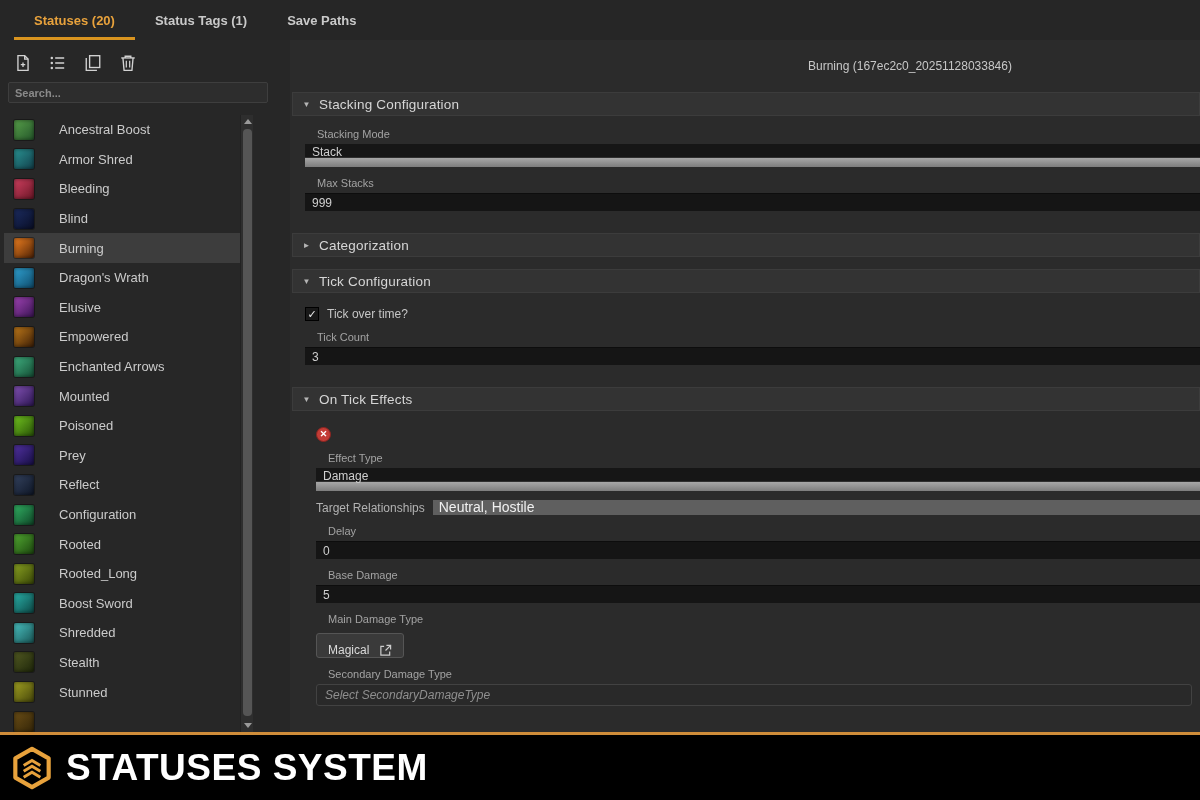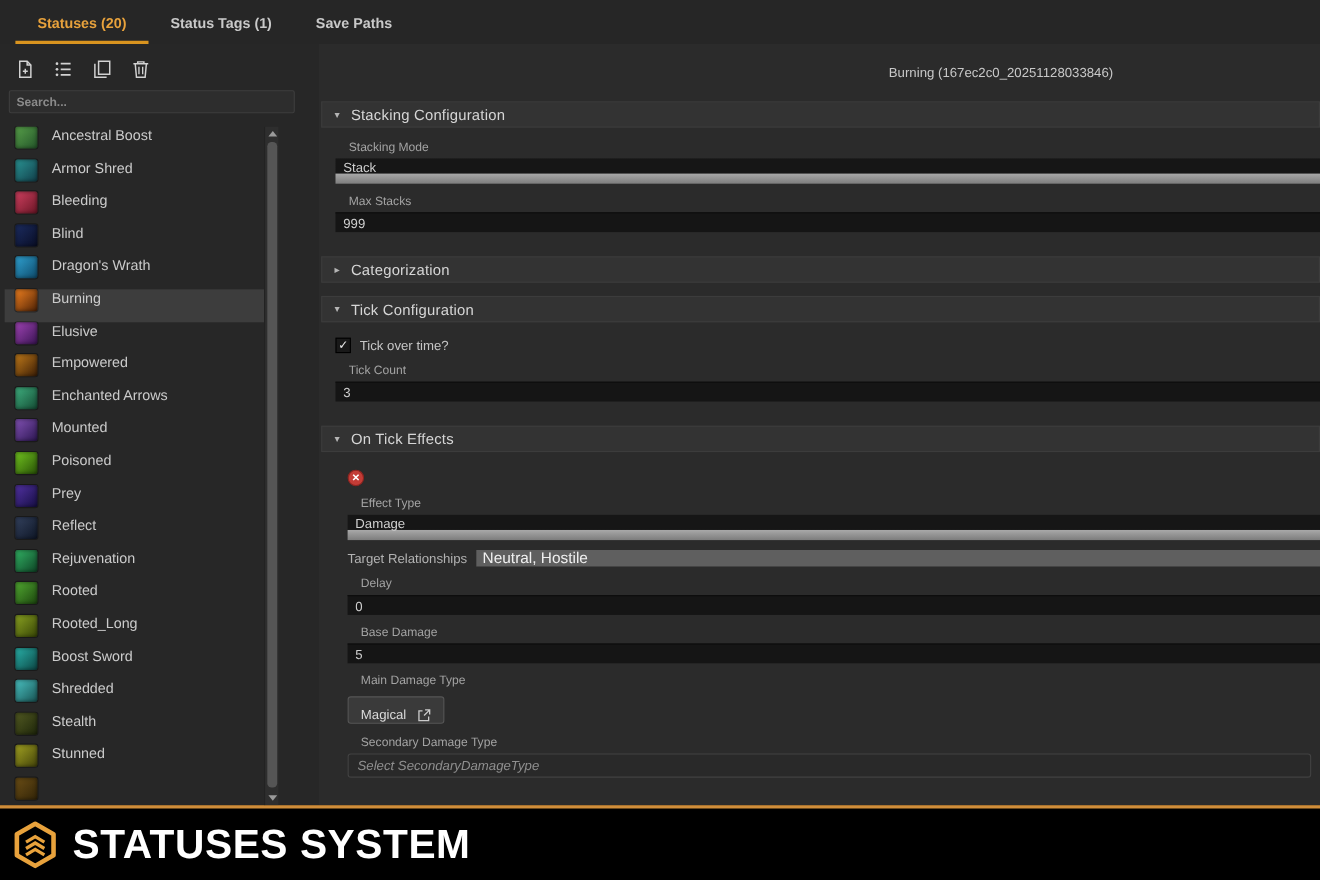--- a/index.html
+++ b/index.html
@@ -23,21 +23,21 @@
   .toolbar { display:flex; gap:17px; padding:2px 0 10px 14px; }
   .toolbtn { width:18px; height:18px; color:#d2d2d2; cursor:pointer; }
   .toolbtn svg { width:18px; height:18px; display:block; }
   .search { margin:0 22px 0 8px; height:21px; background:#2d2d2d;
             border:1px solid #3e3e3e; border-radius:2px; color:#ccc;
             font-size:11px; padding:0 6px; outline:none; font-family:inherit;font-weight:bold; }
   .search::placeholder { color:#8a8a8a; }
   .listwrap { position:relative; flex:1; min-height:0; margin-left:4px;
               margin-top:12px; overflow:hidden; }
   .list { width:236px; }
-  .srow { height:29.6px; display:flex; align-items:flex-start; gap:13px;
+  .srow { height:29.6px; display:flex; align-items:center; gap:25px;
           padding-left:10px; cursor:pointer; }
   .srow.selected { background:#3d3d3d; }
   .sicon { width:20px; height:20px; border-radius:2px; flex-shrink:0;
            box-shadow:inset 0 0 4px rgba(0,0,0,.55), 0 0 0 1px rgba(0,0,0,.35); }
   .slabel { font-size:13px; color:#cbcbcb; white-space:nowrap; }
   .vscroll { position:absolute; left:236px; top:0; height:100%; width:13px;
              background:#2e2e2e; border-left:1px solid #222; }
   .sb-btn { position:absolute; left:0; width:13px; height:13px; display:flex;
             align-items:center; justify-content:center; cursor:pointer; }
   .sb-up { top:0; } .sb-down { bottom:0; }
@@ -164,31 +164,31 @@
   <div class="srow">
     <span class="sicon" style="background: linear-gradient(135deg, rgb(208, 64, 96), rgb(106, 22, 38));"></span>
     <span class="slabel">Bleeding</span>
   </div>
 
   <div class="srow">
     <span class="sicon" style="background: linear-gradient(135deg, rgb(28, 44, 96), rgb(9, 14, 38));"></span>
     <span class="slabel">Blind</span>
   </div>
 
-  <div class="srow">
-    <span class="sicon" style="background: linear-gradient(135deg, rgb(48, 162, 210), rgb(14, 74, 106));"></span>
-    <span class="slabel">Dragon's Wrath</span>
-  </div>
-
   <div class="srow selected">
     <span class="sicon" style="background: linear-gradient(135deg, rgb(240, 128, 32), rgb(78, 34, 6));"></span>
     <span class="slabel">Burning</span>
   </div>
 
   <div class="srow">
+    <span class="sicon" style="background: linear-gradient(135deg, rgb(48, 162, 210), rgb(14, 74, 106));"></span>
+    <span class="slabel">Dragon's Wrath</span>
+  </div>
+
+  <div class="srow">
     <span class="sicon" style="background: linear-gradient(135deg, rgb(160, 68, 180), rgb(58, 20, 84));"></span>
     <span class="slabel">Elusive</span>
   </div>
 
   <div class="srow">
     <span class="sicon" style="background: linear-gradient(135deg, rgb(192, 122, 26), rgb(60, 30, 6));"></span>
     <span class="slabel">Empowered</span>
   </div>
 
   <div class="srow">
@@ -211,21 +211,21 @@
     <span class="slabel">Prey</span>
   </div>
 
   <div class="srow">
     <span class="sicon" style="background: linear-gradient(135deg, rgb(52, 66, 94), rgb(14, 22, 38));"></span>
     <span class="slabel">Reflect</span>
   </div>
 
   <div class="srow">
     <span class="sicon" style="background: linear-gradient(135deg, rgb(50, 178, 100), rgb(14, 68, 38));"></span>
-    <span class="slabel">Rejuvenation</span>
+    <span class="slabel">Configuration</span>
   </div>
 
   <div class="srow">
     <span class="sicon" style="background: linear-gradient(135deg, rgb(82, 170, 50), rgb(28, 70, 14));"></span>
     <span class="slabel">Rooted</span>
   </div>
 
   <div class="srow">
     <span class="sicon" style="background: linear-gradient(135deg, rgb(138, 162, 34), rgb(56, 70, 6));"></span>
     <span class="slabel">Rooted_Long</span>

